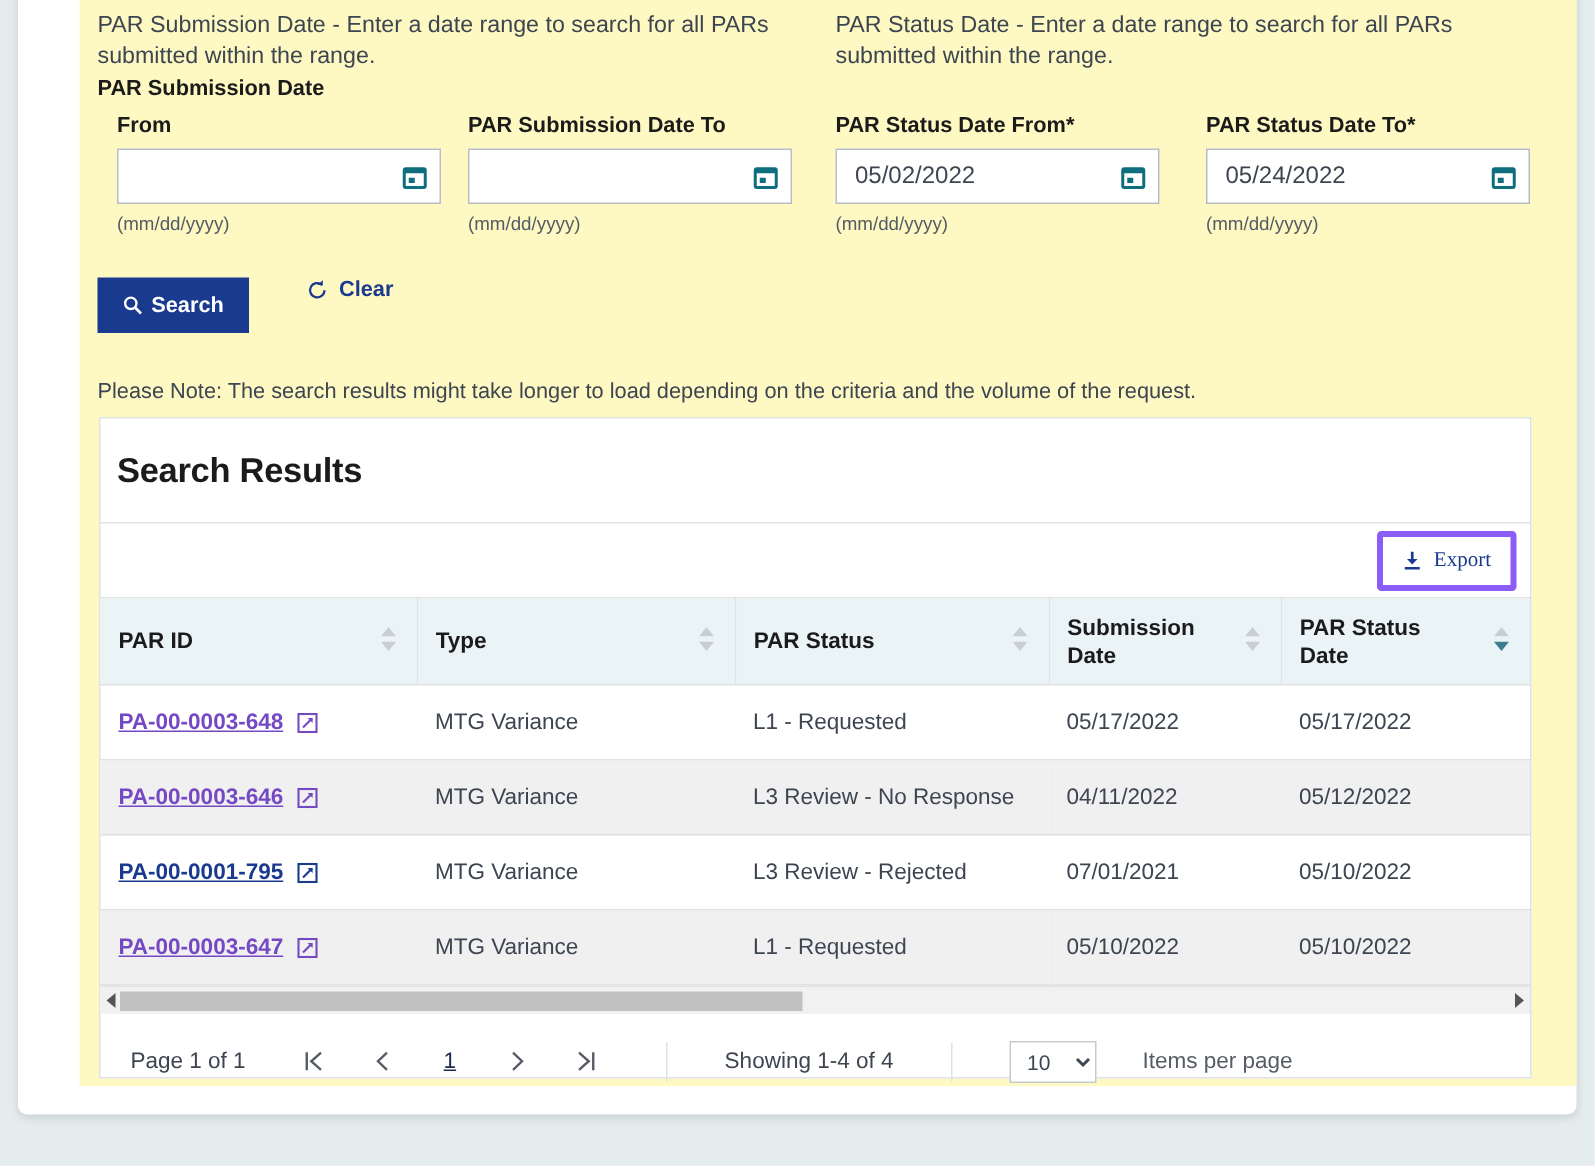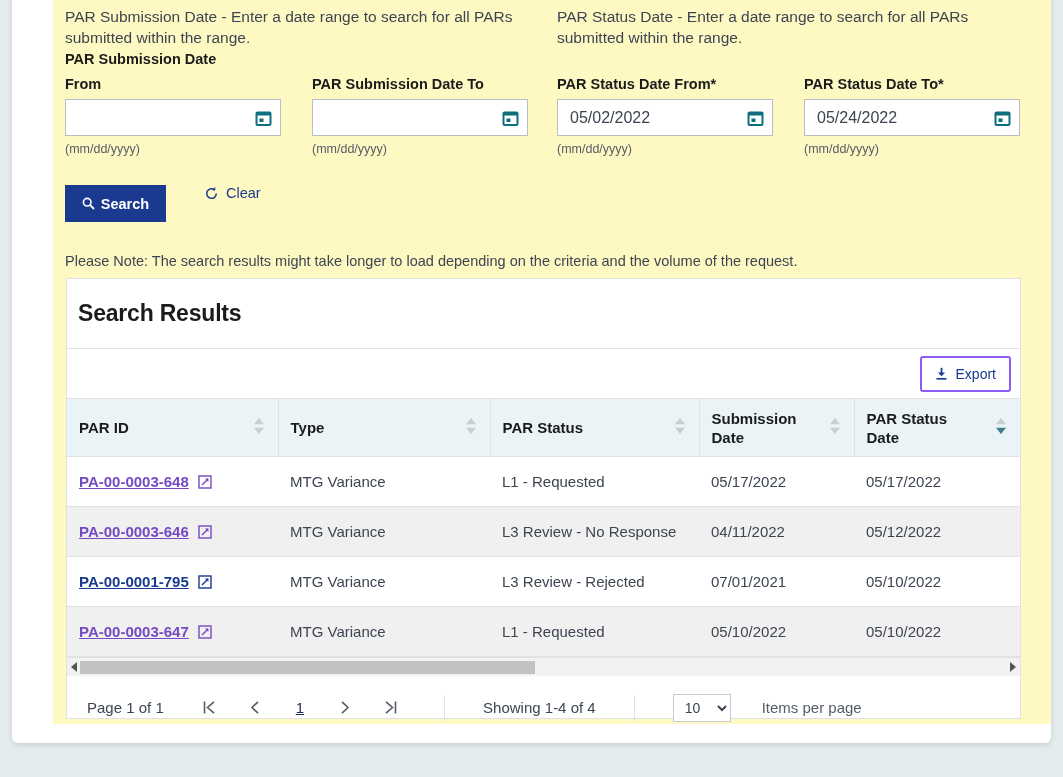--- a/index.html
+++ b/index.html
@@ -89,21 +89,21 @@
     display: flex;
     align-items: center;
     justify-content: center;
     gap: 6px;
   }
   .btn-clear {
     background: none; border: 0;
     color: #1a3a8f;
     font-family: "Liberation Sans", sans-serif;
     font-size: 14.5px;
-    font-weight: normal;
+    font-weight: bold;
     cursor: pointer;
     display: flex;
     align-items: center;
     gap: 7px;
     padding: 0;
   }
   .note {
     font-size: 14.5px;
     color: #3d4551;
   }
@@ -132,24 +132,24 @@
   #toolbar {
     height: 49px;
     display: flex; align-items: center;
     justify-content: flex-end;
     padding-right: 9px;
   }
   .btn-export {
     height: 31px;
     padding: 16px 13px;
     background: #fff;
-    border: 2px solid #8b5cf6;
+    border: 4px solid #8b5cf6;
     border-radius: 3px;
     color: #1a3a8f;
-    font-family: Liberation Sans, sans-serif;
+    font-family: Liberation Serif, serif;
     font-size: 14px;
     cursor: pointer;
     display: flex; align-items: center;
     gap: 8px;
   }
 
   
   table { border-collapse: collapse; width: 100%; table-layout: fixed; }
   thead th {
     background: #eaf4f7;
@@ -262,21 +262,21 @@
 <body>
 
 <div id="page">
 <div id="inner">
 
   <div>
 
     <div style="position:absolute;left:12px;top:6px;width:470px;">
       <div class="intro">PAR Submission Date - Enter a date range to search for all PARs submitted within the range.</div>
       <div class="grp-label">PAR Submission Date</div>
-      <div style="position:absolute;left:0;top:70px;">
+      <div style="position:absolute;left:13px;top:70px;">
         <div class="field-label">From</div>
         <div class="date-input-wrap" style="margin-top:7px;">
           <input type="text" value="" style="">
           <span class="cal-btn">
             <svg width="17" height="17" viewBox="0 0 17 17">
               <rect x="1.5" y="3" width="14" height="12.5" rx="1" fill="none" stroke="#0f6e7d" stroke-width="2"></rect>
               <rect x="1.5" y="3" width="14" height="3" fill="#0f6e7d"></rect>
               <rect x="4.5" y="9" width="4" height="3.5" fill="#0f6e7d"></rect>
             </svg>
           </span>

